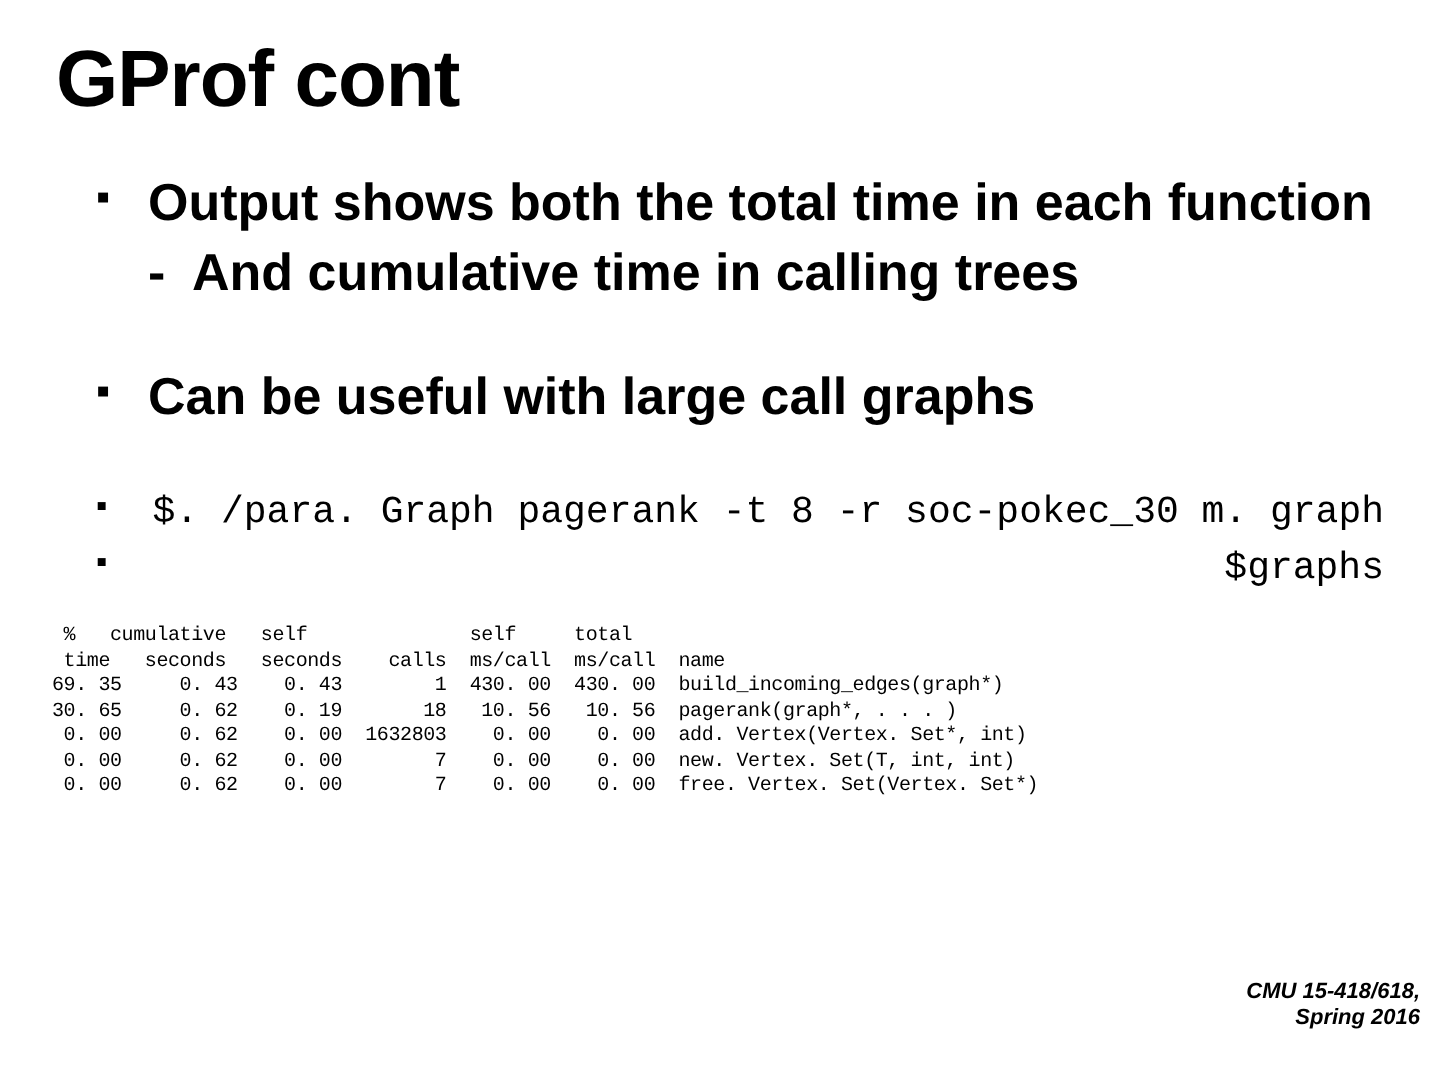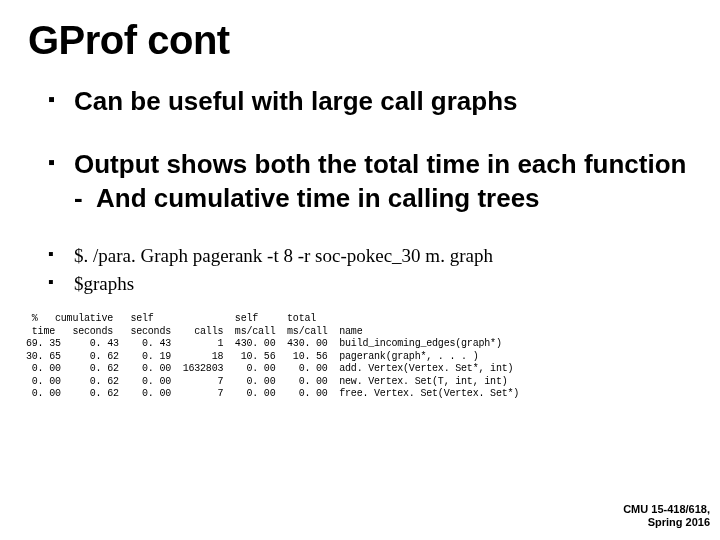--- a/index.html
+++ b/index.html
@@ -6,43 +6,43 @@
   html, body { width: 720px; height: 540px; background: #fff; font-family: Arial, Helvetica, sans-serif; color: #000; }
   .slide { width: 720px; height: 540px; position: relative; padding: 18px 28px 0 28px; border-radius: 19px; }
   .title { font-size: 40px; font-weight: 900; letter-spacing: -0.5px; margin-bottom: 22px; }
   .bullets { list-style: none; margin-left: 20px; }
   .bullets > li { position: relative; padding-left: 26px; font-size: 26px; font-weight: 700; line-height: 1.25; margin-bottom: 30px; }
   .bullets > li::before { content: "▪"; position: absolute; left: 0; top: 2px; font-size: 20px; }
   .sub { list-style: none; margin-top: 2px; }
   .sub > li { position: relative; padding-left: 22px; font-size: 26px; font-weight: 700; line-height: 1.25; }
   .sub > li::before { content: "-"; position: absolute; left: 0; top: 0; font-weight: 700; }
   .code-bullets { list-style: none; margin-left: 20px; margin-top: 0; }
-  .code-bullets > li { position: relative; padding-left: 26px; font-family: Liberation Serif, serif; font-size: 19px; margin-bottom: 6px; }
+  .code-bullets > li { position: relative; padding-left: 26px; font-family: Liberation Mono, monospace; font-size: 19px; margin-bottom: 6px; text-align: right; }
   .code-bullets > li::before { content: "▪"; position: absolute; left: 0; top: 0; font-size: 16px; font-family: Arial, sans-serif; }
   .gprof-table { font-family: "Courier New", Courier, monospace; font-size: 10px; white-space: pre; line-height: 1.25; margin-top: 6px; margin-left: -2px; letter-spacing: -0.2px; }
-  .footer { position: absolute; right: 10px; bottom: 11px; text-align: right; font-size: 11px; font-weight: 700; line-height: 1.2; }
+  .footer { position: absolute; right: 10px; bottom: 24px; text-align: right; font-size: 11px; font-weight: 700; line-height: 1.2; font-style: italic; }
 </style>
 </head>
 <body>
 
 <div class="slide">
 
   <div class="title">GProf cont</div>
 
   <ul class="bullets">
     <li>
-      <span>Can be useful with large call graphs</span>
-    </li>
-    <li>
       <span>Output shows both the total time in each function</span>
       <ul class="sub">
         <li>
           <span>And cumulative time in calling trees</span>
         </li>
       </ul>
+    </li>
+    <li>
+      <span>Can be useful with large call graphs</span>
     </li>
   </ul>
 
   <ul class="code-bullets">
     <li>$. /para. Graph pagerank -t 8 -r soc-pokec_30 m. graph</li>
     <li>$graphs</li>
   </ul>
 
   <div class="gprof-table">
 <span> %   cumulative   self              self     total           </span>

